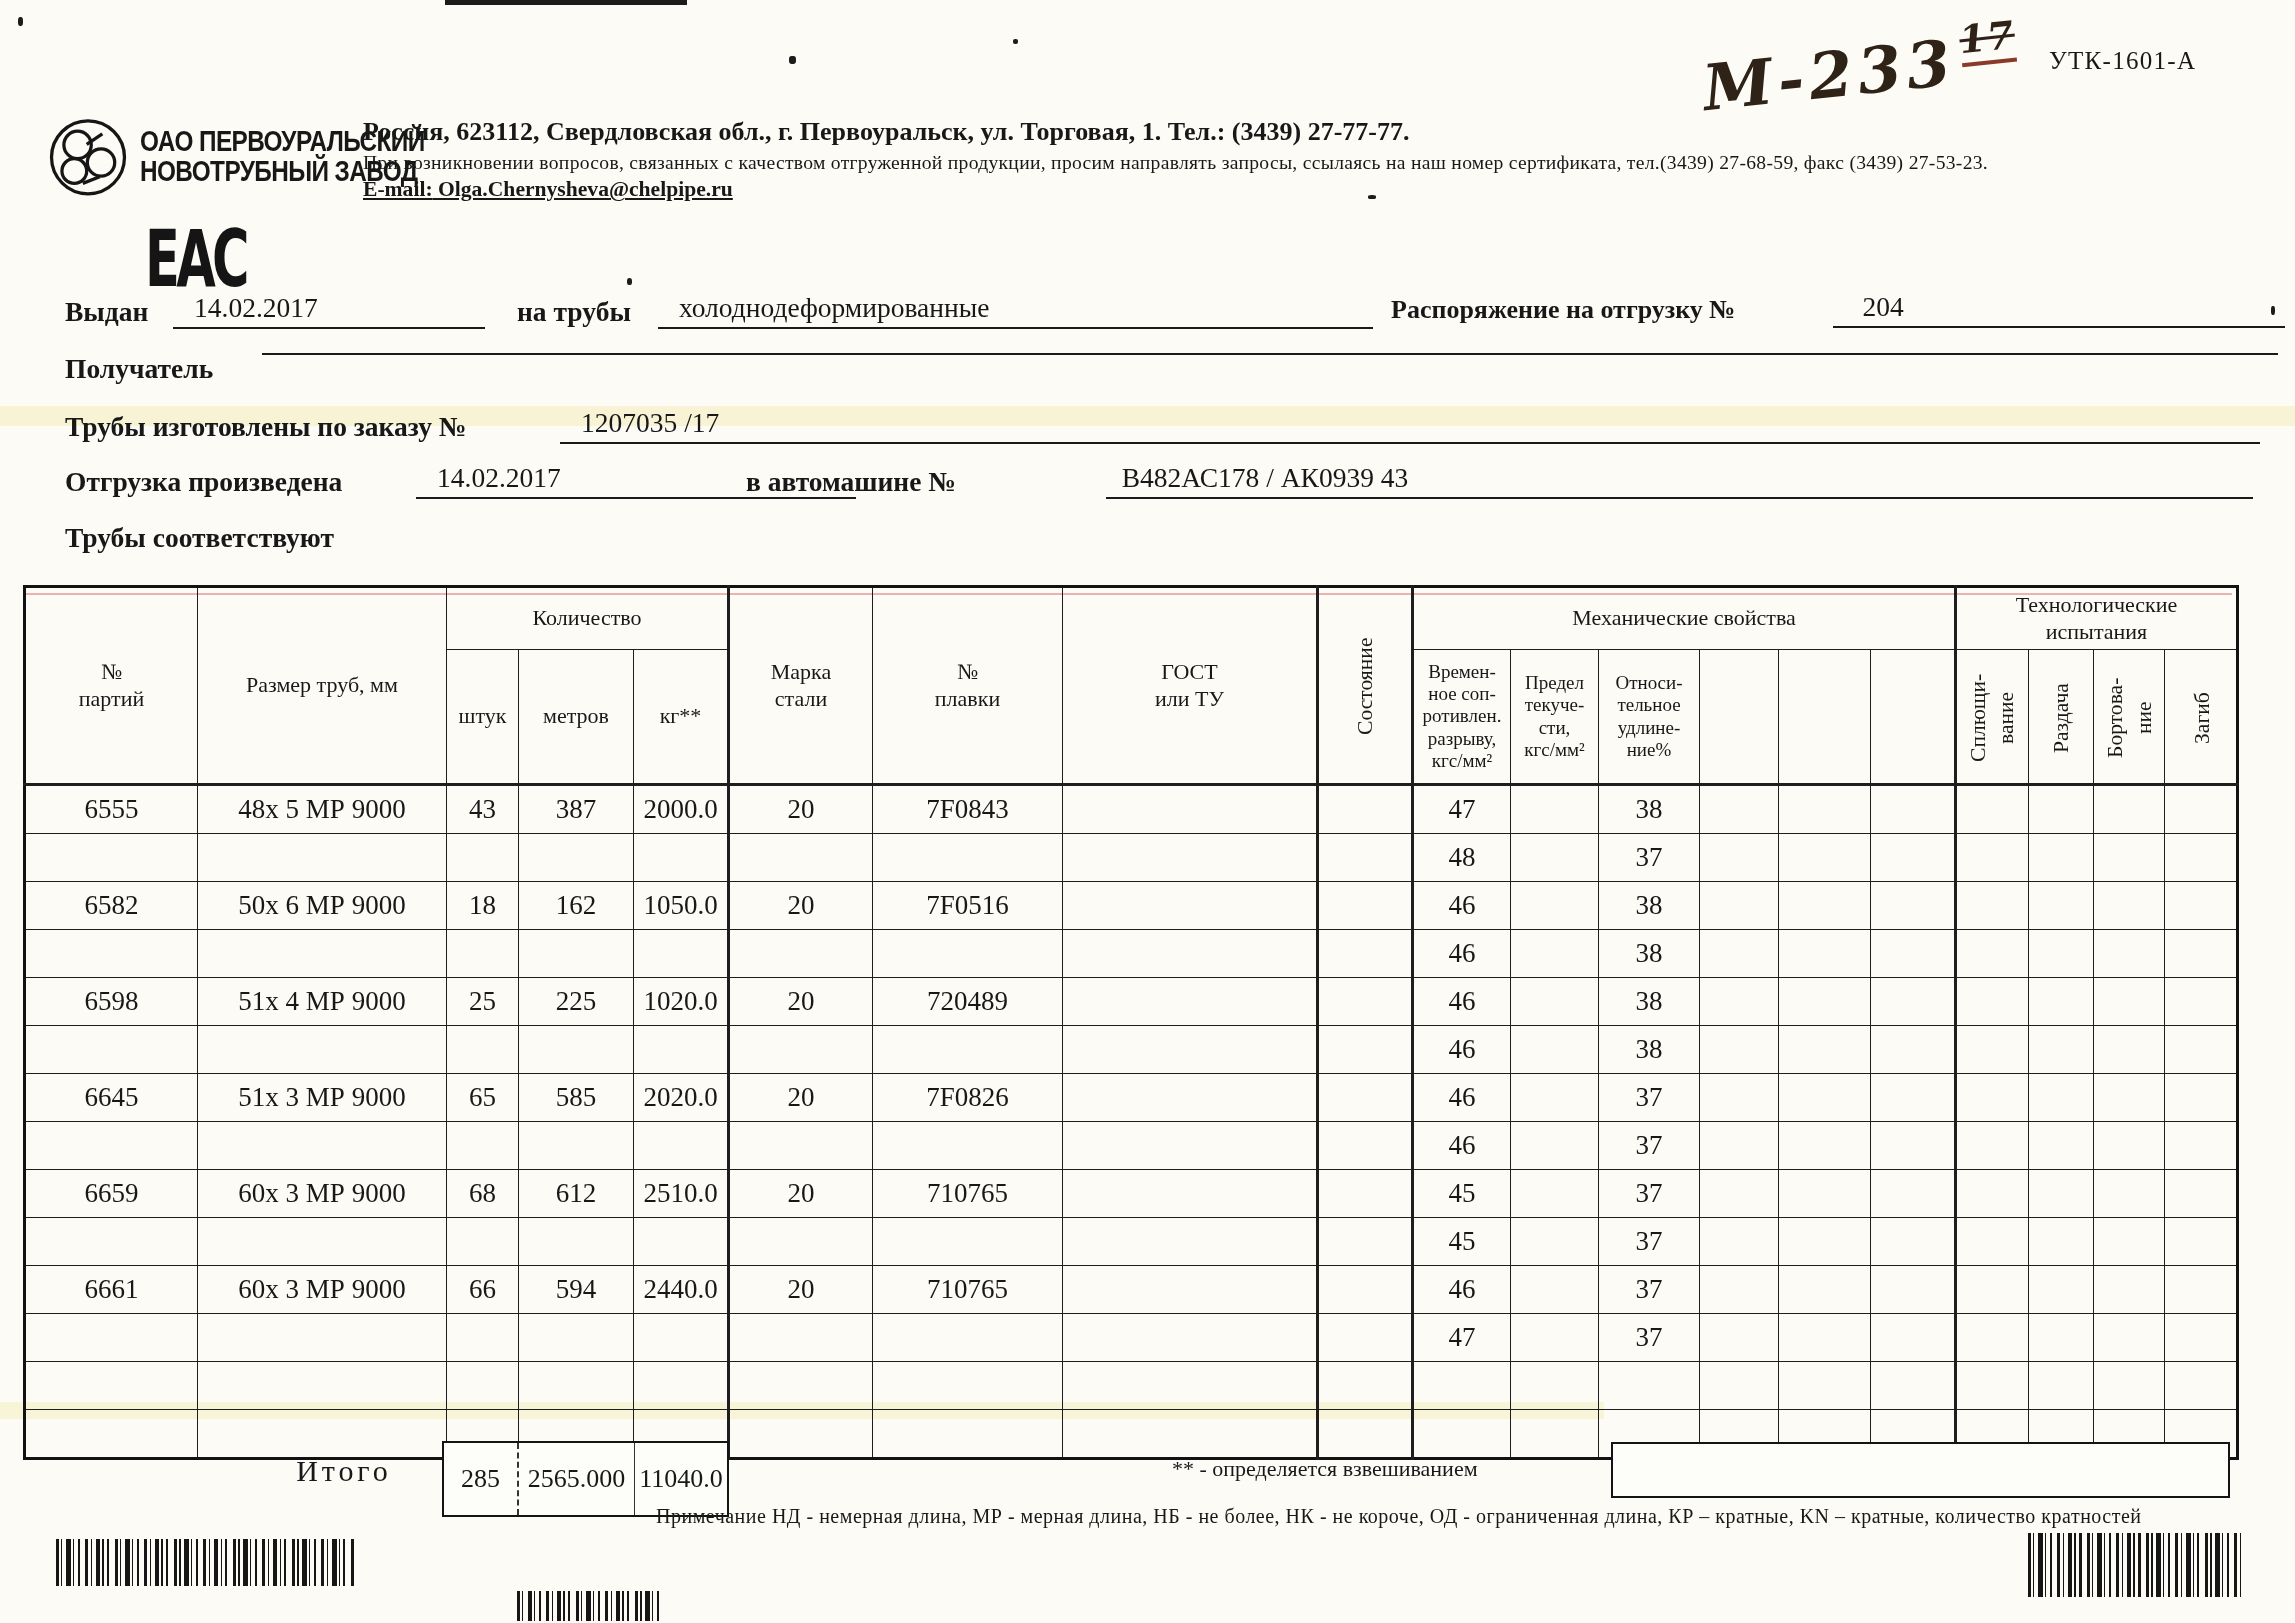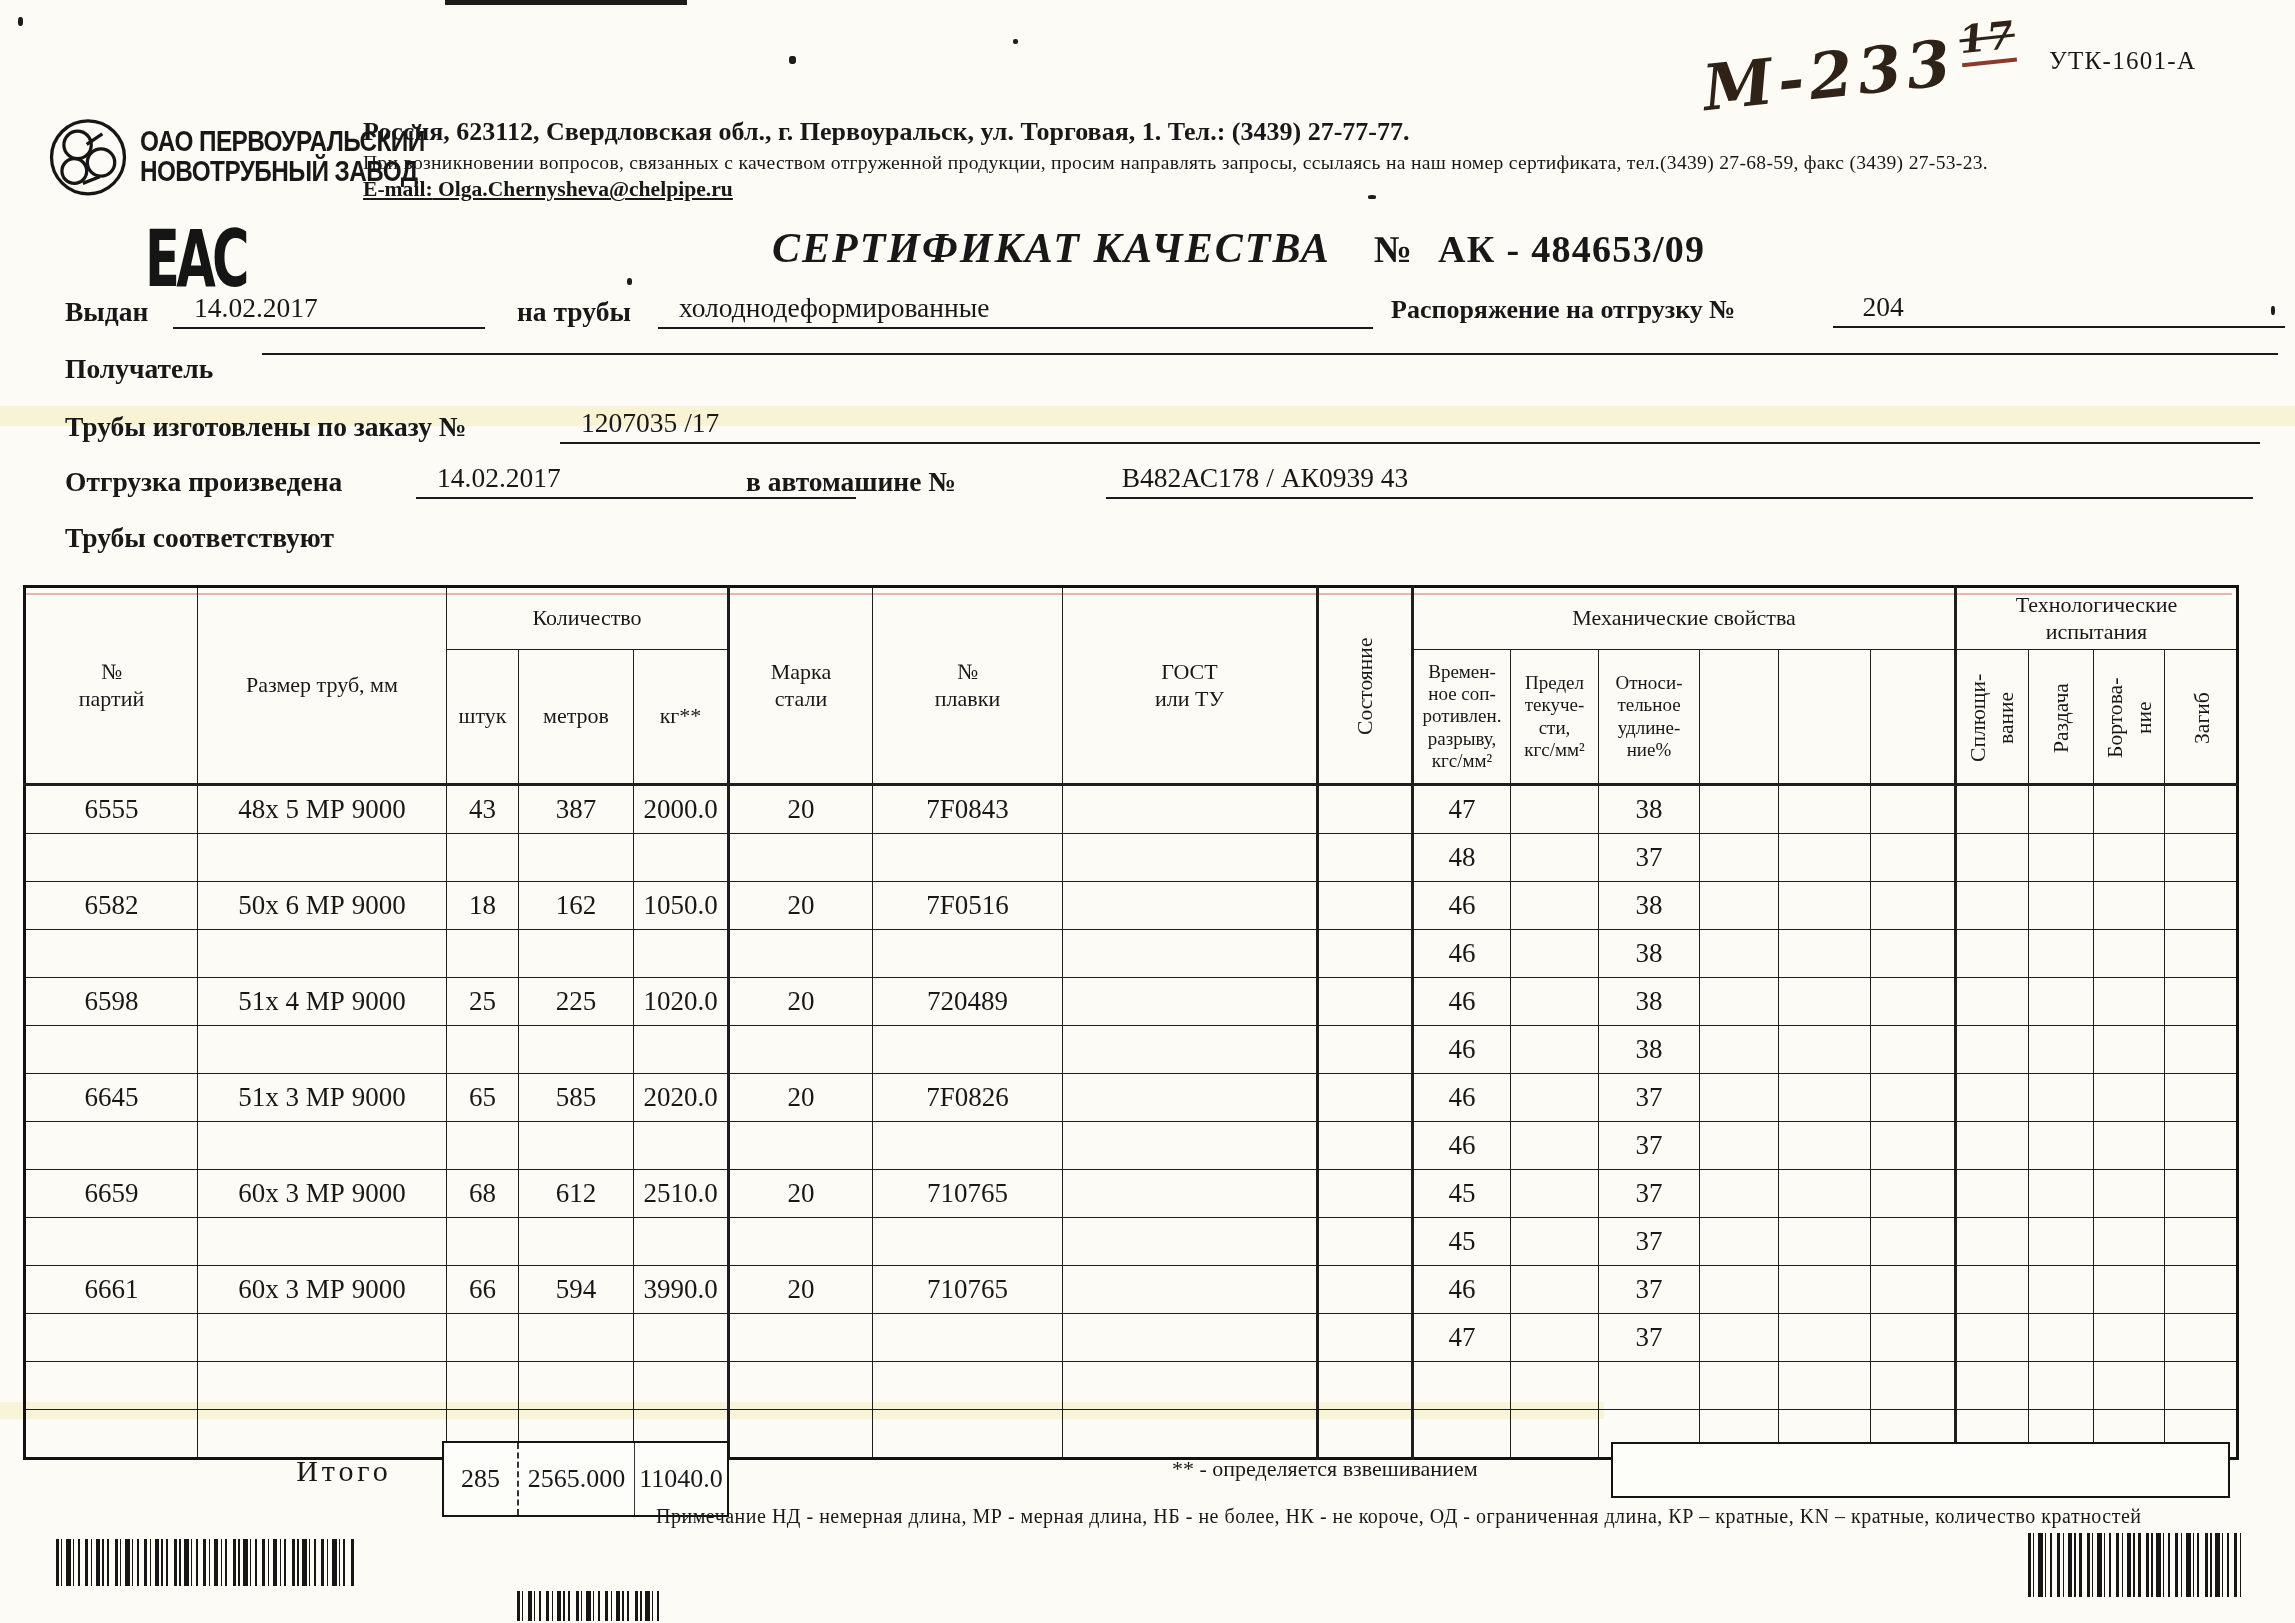--- a/index.html
+++ b/index.html
@@ -111,25 +111,20 @@
     <div class="addr-main">Россия, 623112, Свердловская обл., г. Первоуральск, ул. Торговая, 1. Тел.: (3439) 27-77-77.</div>
     <div class="addr-note">При возникновении вопросов, связанных с качеством отгруженной продукции, просим направлять запросы, ссылаясь на наш номер сертификата, тел.(3439) 27-68-59, факс (3439) 27-53-23.</div>
     <div class="addr-mail"><u><span>E-mail:</span> <span>Olga.Chernysheva@chelpipe.ru</span></u></div>
   </div>
 
   <div class="handwrite"><span>М-233</span><span class="hw-sup">17</span></div>
   <div class="form-code">УТК-1601-А</div>
 
   <div class="eac">ЕАС</div>
 
-  <div class="title-row">
-    <span class="title-main">СЕРТИФИКАТ КАЧЕСТВА</span>
-    <span class="title-no">№</span>
-    <span class="title-num">АК -  484653/09</span>
-  </div>
 
   <div class="flabel" style="left:65px;top:296px;">Выдан</div>
   <div class="fline" style="left:173px;top:292px;width:291px;">14.02.2017</div>
   <div class="flabel" style="left:517px;top:296px;">на трубы</div>
   <div class="fline" style="left:658px;top:292px;width:694px;">холоднодеформированные</div>
   <div class="flabel" style="left:1391px;top:295px;font-size:26px;">Распоряжение на отгрузку №</div>
   <div class="fline" style="left:1833px;top:291px;width:422px;padding-left:29.5px;">204</div>
 
   <div class="flabel" style="left:65px;top:353px;">Получатель</div>
   <div class="fline" style="left:262px;top:350px;width:1995px;"></div>
@@ -420,21 +415,21 @@
           <td class="c-t1"></td>
           <td class="c-t2"></td>
           <td class="c-t3"></td>
           <td class="c-t4"></td>
         </tr>
         <tr>
           <td class="c-batch">6661</td>
           <td class="c-size">60х 3 МР 9000</td>
           <td class="c-pcs">66</td>
           <td class="c-meters">594</td>
-          <td class="c-kg">3990.0</td>
+          <td class="c-kg">2440.0</td>
           <td class="c-steel">20</td>
           <td class="c-heat">710765</td>
           <td class="c-gost"></td>
           <td class="c-state"></td>
           <td class="c-tensile">46</td>
           <td class="c-yield"></td>
           <td class="c-elongation">37</td>
           <td class="c-x1"></td>
           <td class="c-x2"></td>
           <td class="c-x3"></td>

